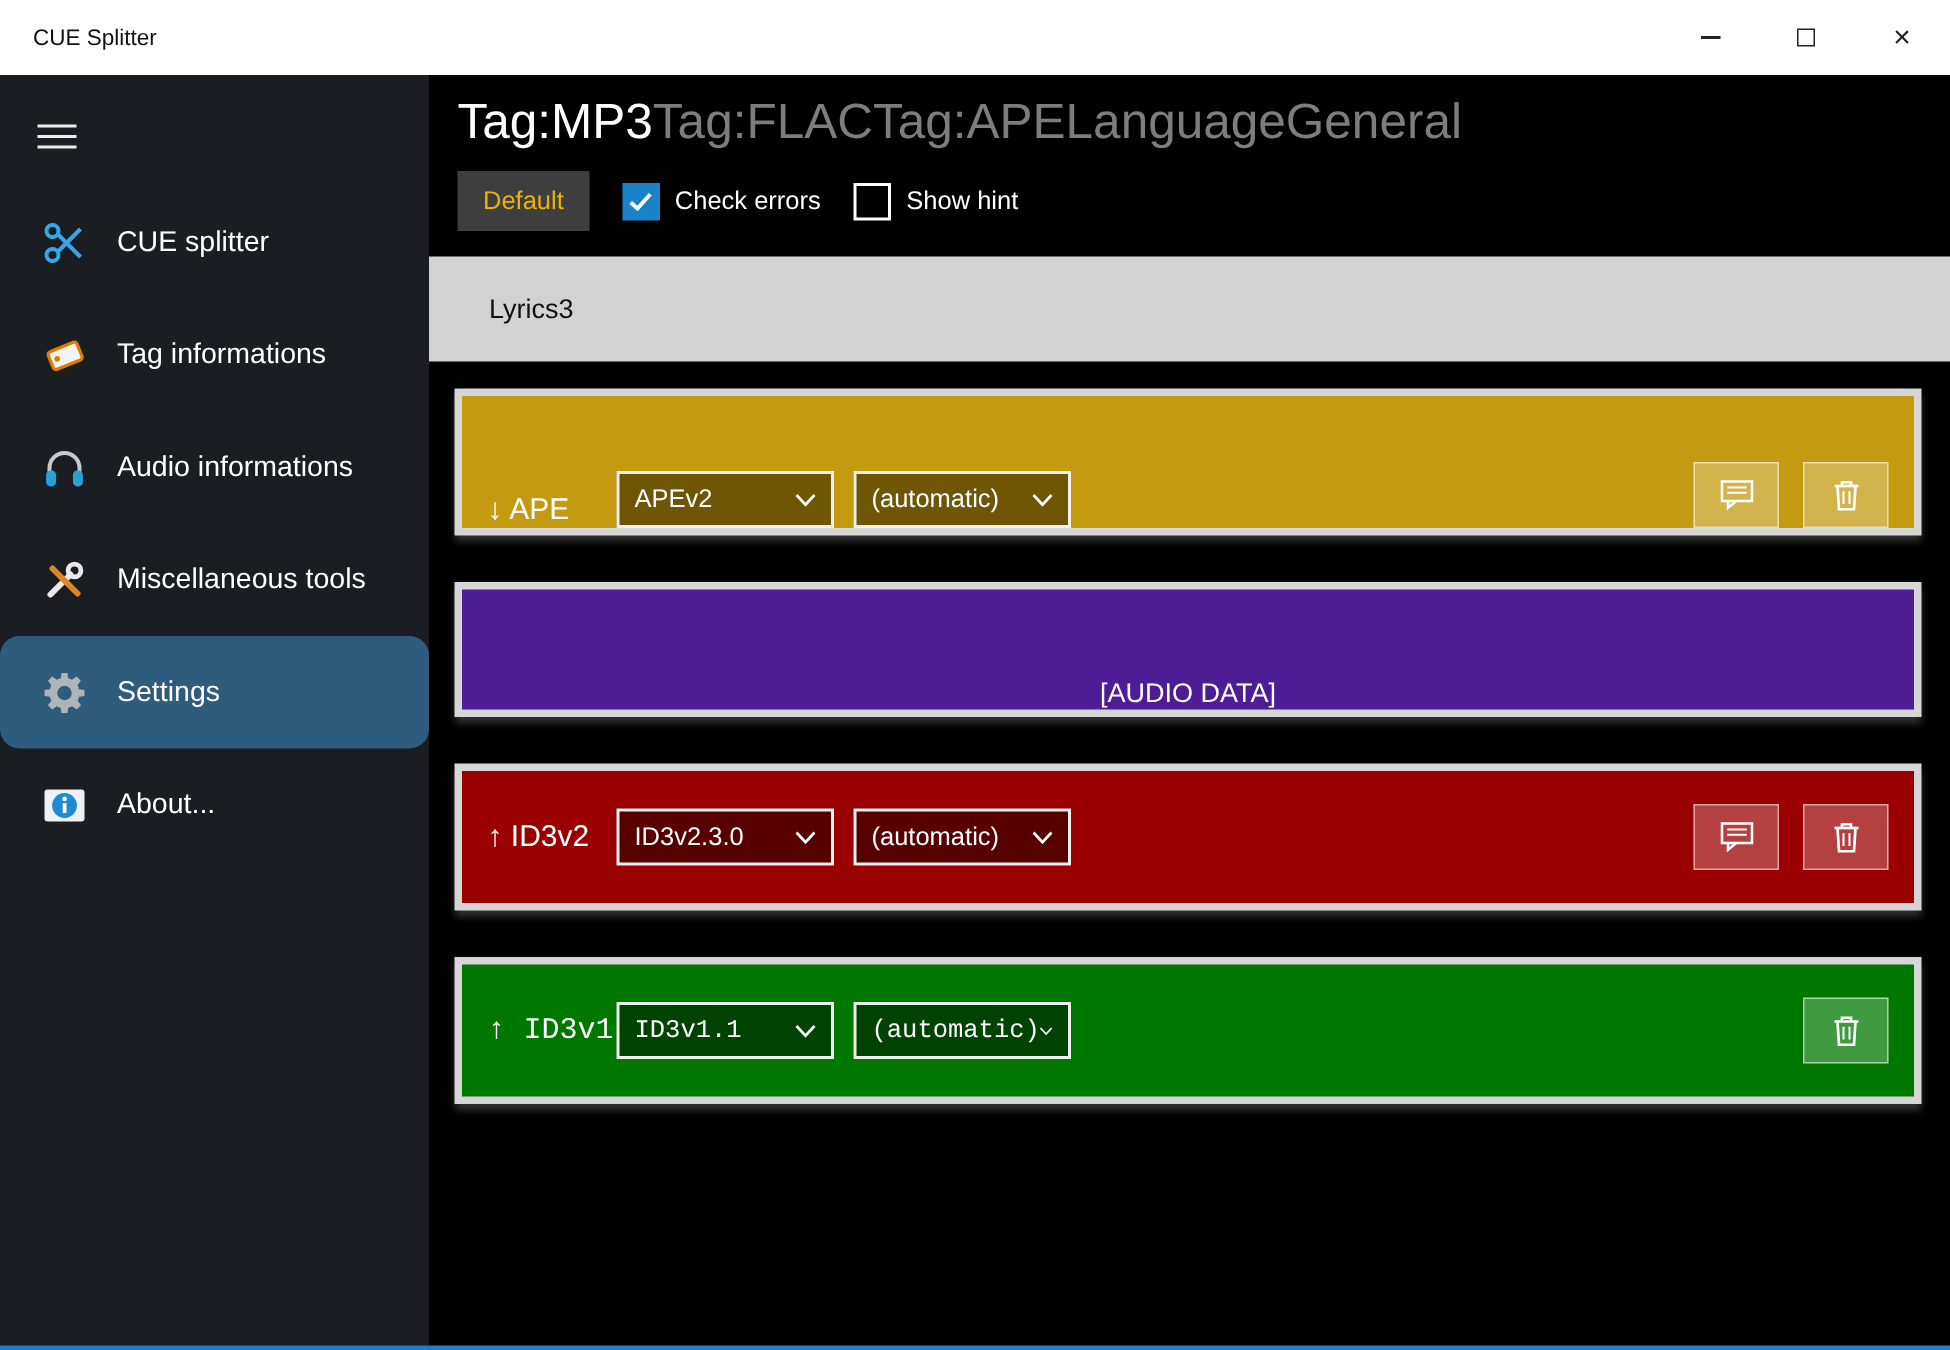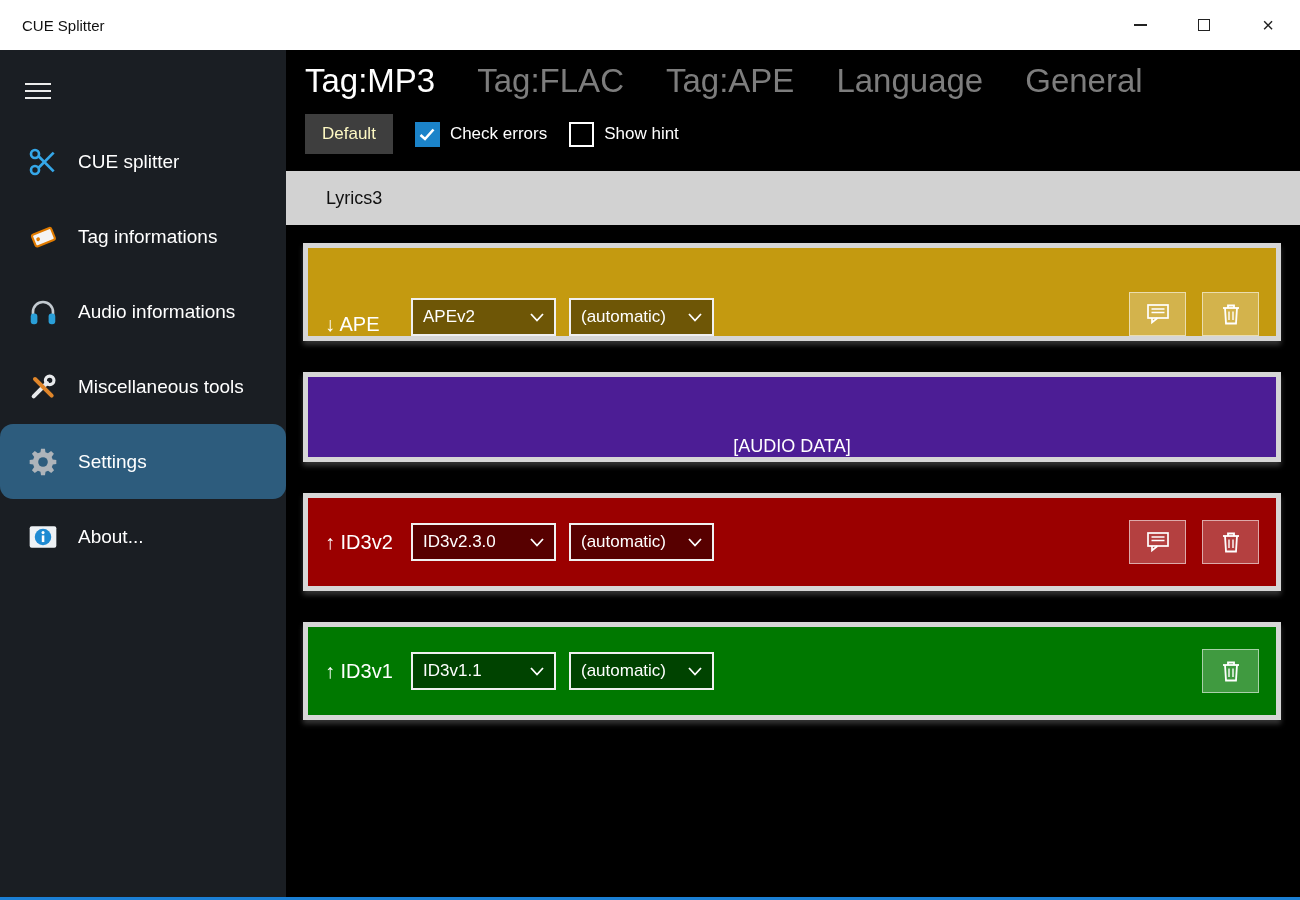--- a/index.html
+++ b/index.html
@@ -22,31 +22,31 @@
   
   .sidebar { width:286px; background:#1a1e23; color:#fff; flex-shrink:0; display:flex; flex-direction:column; }
   .hamburger { margin:28px 0 20px 25px; width:26px; cursor:default; }
   .hamburger .bar { height:2px; background:#ececec; margin:5px 0; }
   .side-item { height:75px; display:flex; align-items:center; padding-left:22px; gap:14px; font-size:19px; cursor:default; }
   .icon-box { width:42px; height:42px; display:flex; align-items:center; justify-content:center; flex-shrink:0; }
 
   
   .main { flex:1; background:#000; color:#fff; overflow:hidden; display:flex; flex-direction:column; }
 
-  .tabs { display:flex; gap:42px; padding:12px 0 0 19px; font-size:33px; font-weight:300; color:#7d7d7d; white-space:nowrap; overflow:hidden; flex-shrink:0; }
+  .tabs { display:flex; padding:12px 0 0 19px; font-size:33px; font-weight:300; color:#7d7d7d; white-space:nowrap; overflow:hidden; flex-shrink:0; }
   .tab { flex-shrink:0; cursor:default; }
   .tab.active { color:#fff; }
 
   .toolbar { display:flex; align-items:center; margin:13px 0 0 19px; height:42px; flex-shrink:0; }
-  .default-btn { background:#3e3e3e; color:#fef9c3; border:none; font-size:17px; font-family:inherit; padding:10px 17px; cursor:default; }
+  .default-btn { background:#3e3e3e; color:#eab308; border:none; font-size:17px; font-family:inherit; padding:10px 17px; cursor:default; }
   .checkbox { width:25px; height:25px; border:2px solid #fff; background:transparent; margin-left:22px; display:flex; align-items:center; justify-content:center; flex-shrink:0; cursor:default; }
   .checkbox.checked { border:none; }
   .chk-label { font-size:17px; margin-left:10px; }
 
-  .section-bar { height:54px; background:#d2d2d2; color:#111; display:flex; align-items:center; padding-left:40px; font-size:18px; margin-top:16px; flex-shrink:0; cursor:default; }
+  .section-bar { height:70px; background:#d2d2d2; color:#111; display:flex; align-items:center; padding-left:40px; font-size:18px; margin-top:16px; flex-shrink:0; cursor:default; }
 
   .rows { margin:18px 19px 0 17px; }
   .frame { background:#d6d6d6; padding:5px; margin-bottom:31px; box-shadow:0 4px 5px rgba(150,150,150,0.35); }
   .band { height:88px; display:flex; align-items:center; padding:0 17px; }
   .band.audio { height:80px; justify-content:center; font-size:18px; }
 
   .row-label { font-size:20px; width:86px; flex-shrink:0; }
   .dropdown { width:145px; height:38px; border:2px solid #f0f0f0; display:flex; align-items:center; justify-content:space-between; padding:0 10px; font-size:17px; margin-right:13px; color:#fff; cursor:default; flex-shrink:0; }
   .row-buttons { margin-left:auto; display:flex; gap:16px; }
   .icon-btn { width:57px; height:44px; background:rgba(255,255,255,0.25); border:1px solid rgba(255,255,255,0.55); display:flex; align-items:center; justify-content:center; cursor:default; }
@@ -259,21 +259,21 @@
                       <path d="M5 6l1 15.5h10L17 6"></path>
                       <path d="M9 9.5v8.5M13 9.5v8.5" stroke-width="1.4"></path>
                     </g>
                   </svg>
               </div>
             </div>
           </div>
         </div>
 
         <div class="frame">
-          <div class="band" style="background-color: rgb(0, 120, 0);">
+          <div class="band" style="background-color: rgb(0, 120, 0); font-family: Liberation Mono, monospace;">
             <span class="row-label">↑ ID3v1</span>
             <div class="dropdown" style="background-color: rgb(0, 67, 0);">
               <span>ID3v1.1</span>
               <svg width="14" height="9" viewBox="0 0 14 9">
                   <polyline points="1,1 7,7.5 13,1" fill="none" stroke="#fff" stroke-width="1.8"></polyline>
                 </svg>
             </div>
             <div class="dropdown" style="background-color: rgb(0, 67, 0);">
               <span>(automatic)</span>
               <svg width="14" height="9" viewBox="0 0 14 9">

